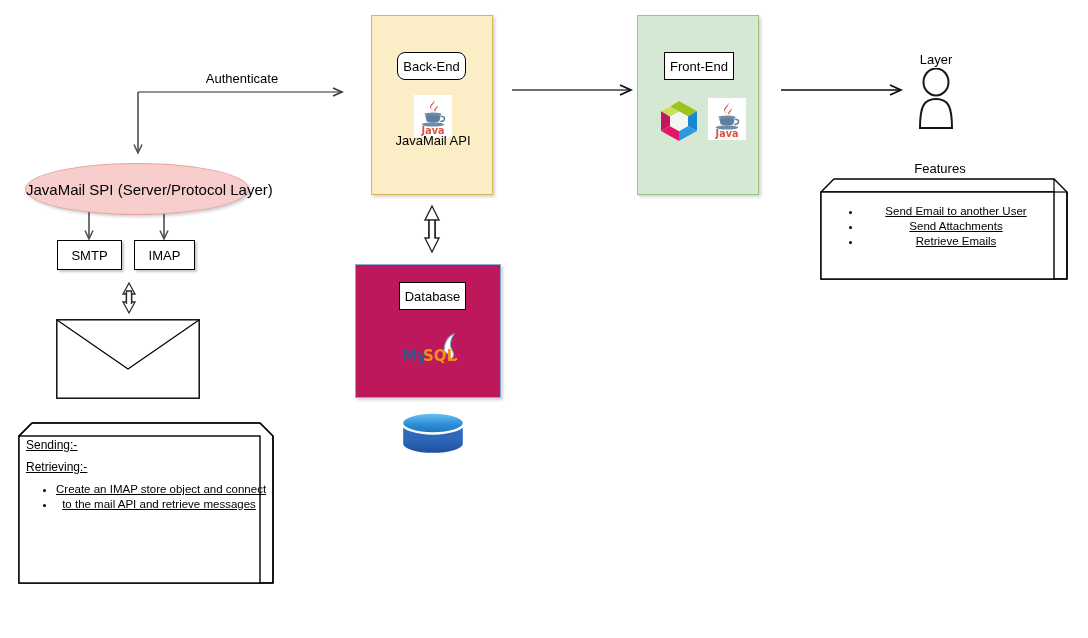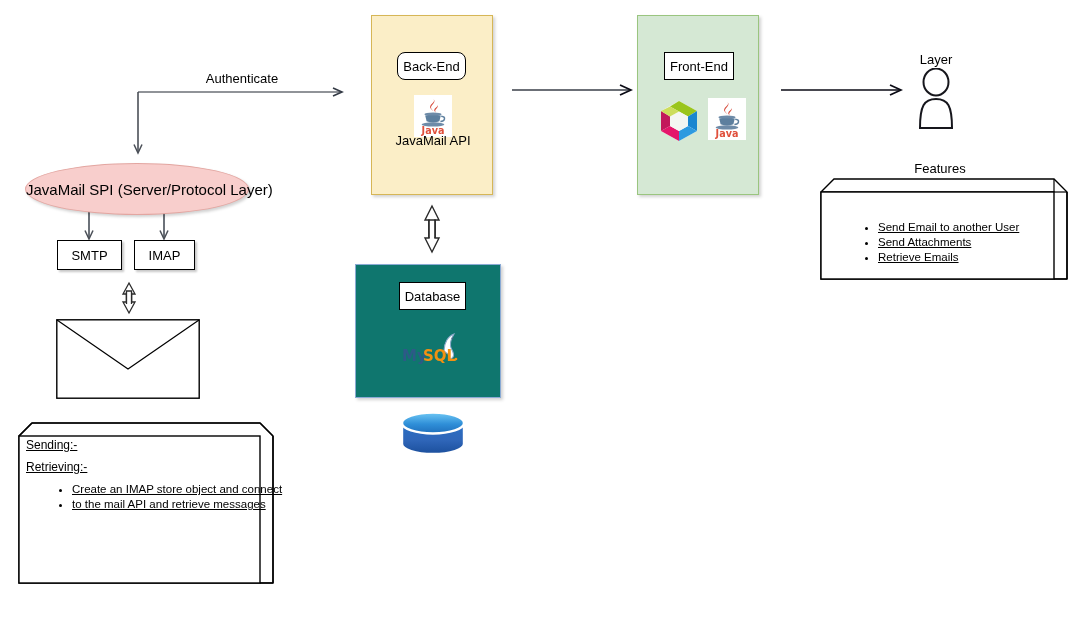--- a/index.html
+++ b/index.html
@@ -49,21 +49,21 @@
   }
   .panel-backend {
     background: #fbeec7;
     border: 1.5px solid #d6b656;
   }
   .panel-frontend {
     background: #d5e8d4;
     border: 1.5px solid #9ac57f;
   }
   .panel-database {
-    background: #0f766e;
+    background: #be185d;
     border: 1.5px solid #8aaad4;
   }
 
   
   .ellipse {
     background: #f8cecc;
     border: 1.5px solid #e3a6a1;
     border-radius: 50%;
     display: flex;
     align-items: center;
@@ -75,23 +75,24 @@
   }
 
   
   .note-wrap { }
   .note-svg { position: absolute; left: 0; top: 0; }
   .note-body {
     position: absolute;
     box-sizing: border-box;
   }
   .note-body ul {
-    margin: 16px;
+    margin: 0;
     padding-left: 30px;
     list-style: disc;
+    text-align: center;
   }
   .note-body li {
     font-size: 11.5px;
     line-height: 1.32;
     text-decoration: underline;
     margin: 0;
     white-space: nowrap;
   }
   .note-head {
     font-size: 12px;

